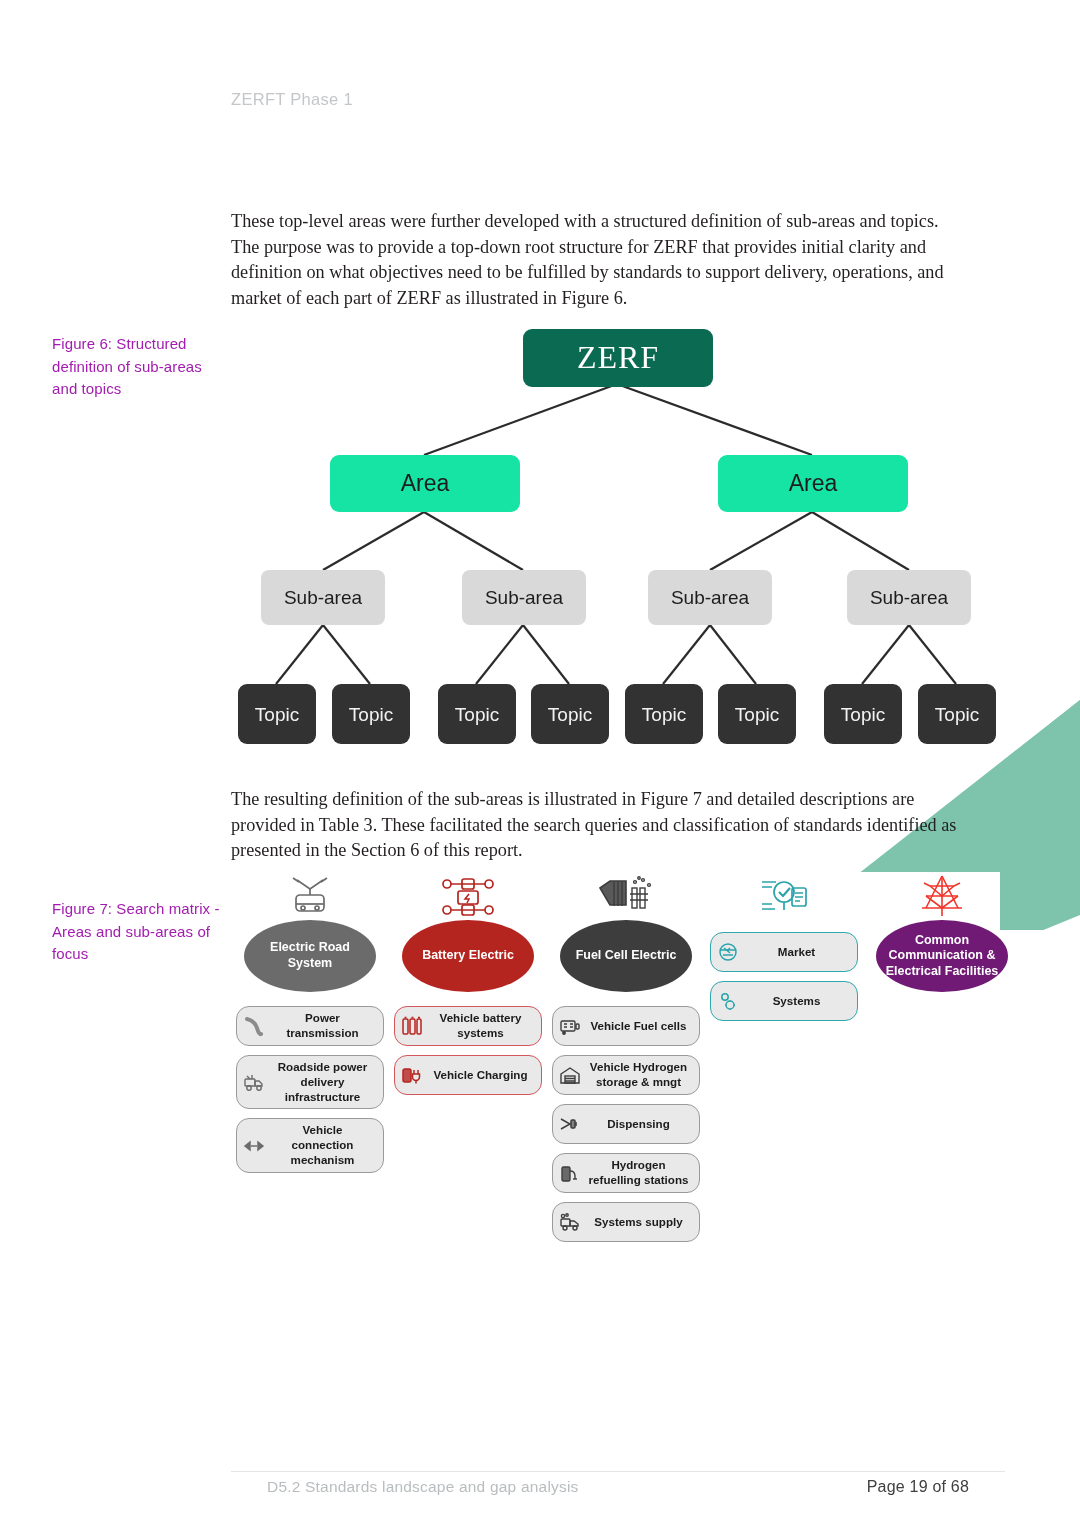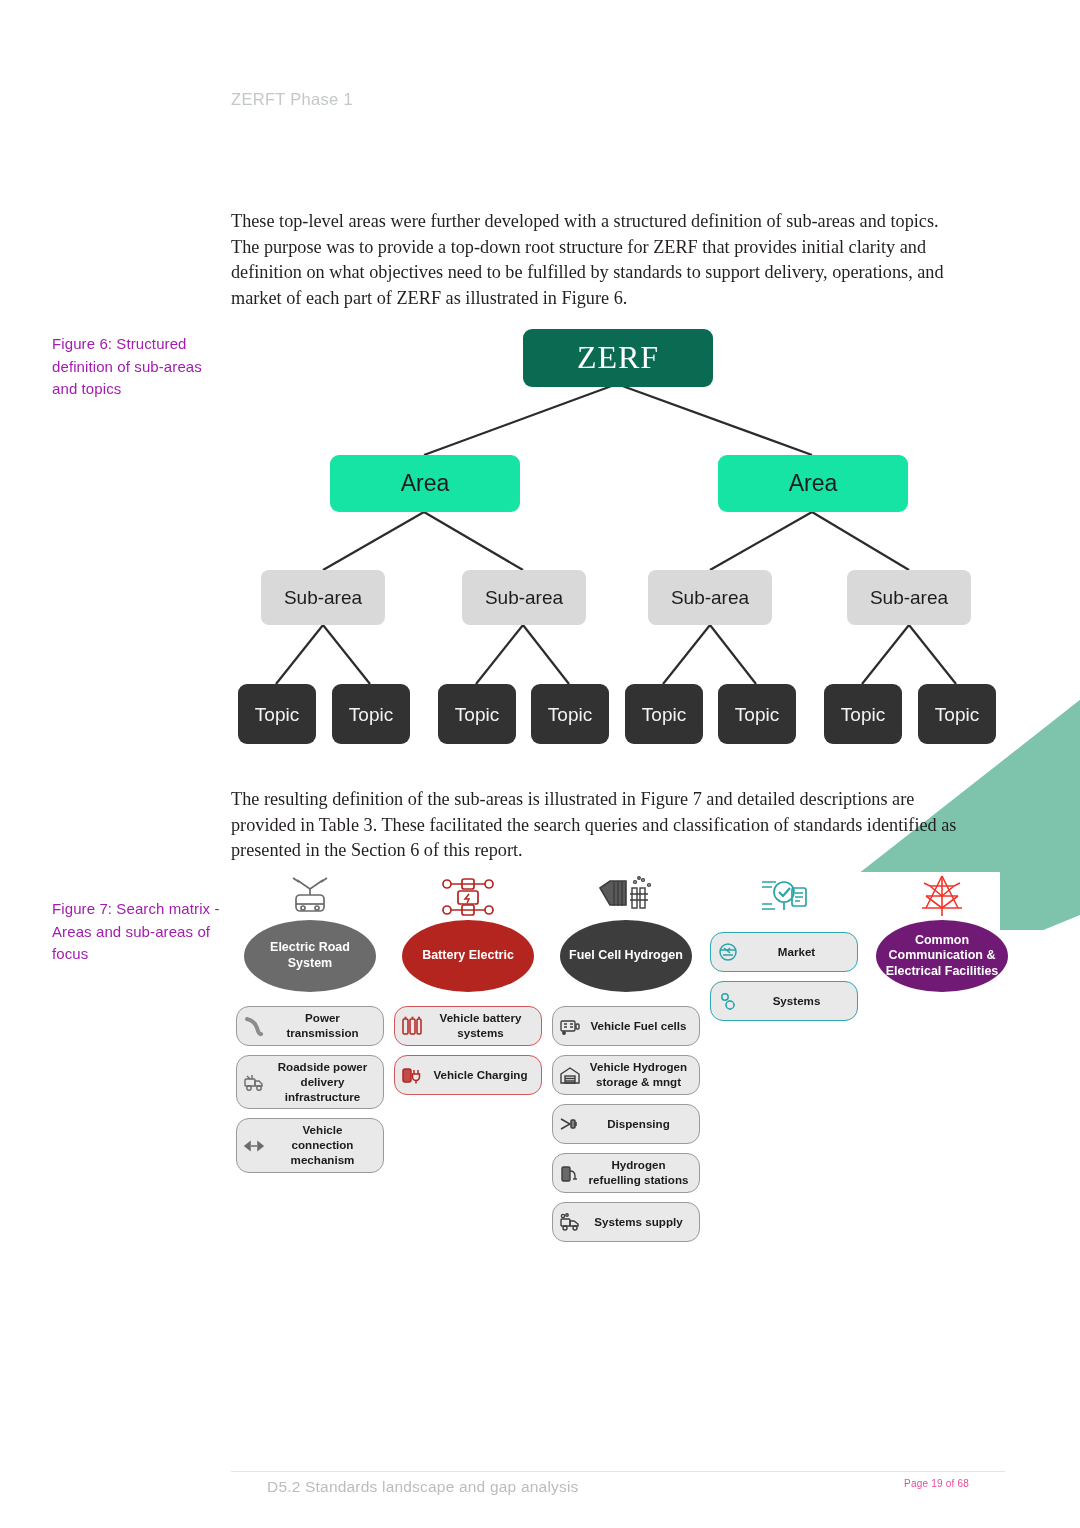--- a/index.html
+++ b/index.html
@@ -117,21 +117,21 @@
   .footer-rule {
     position:absolute; left:231px; top:1471px; width:774px; height:1px;
     background:#e3e5e6;
   }
   .footer-left {
     position:absolute; left:231px; top:1478px;
     font-size:15.5px; color:#b9bdbf; letter-spacing:.2px;margin-left:36px;
   }
   .footer-right {
     position:absolute; right:75px; top:1478px;
-    font-size:10px; color:#ec4899; letter-spacing:.2px;
+    font-size:16px; color:#404040; letter-spacing:.2px;
   }
 </style>
 </head>
 <body>
 
 <div class="page">
 
   <div class="deco-wedge">
     <svg width="260" height="250" viewBox="0 0 260 250">
       <path d="M260 10 L260 250 L200 250 L200 170 L50 170 L30 200 L10 195 Z" fill="#7ec4ac"></path>
@@ -314,21 +314,21 @@
            <rect x="46" y="14" width="5" height="20"></rect>
            <path d="M36 20 h18 M36 26 h18"></path>
            <circle cx="41" cy="8" r="1.4"></circle>
               <circle cx="49" cy="6" r="1.4"></circle>
            <circle cx="55" cy="11" r="1.4"></circle>
               <circle cx="45" cy="4" r="1.2"></circle>
          </g>
        </svg>
         </div>
         <div class="col-ellipse" style="background: rgb(61, 61, 61);">
-          <span>Fuel Cell Hydrogen</span>
+          <span>Fuel Cell Electric</span>
         </div>
         <div class="col-cards">
           <div class="m-card">
             <div class="mc-icon">
               <svg width="22" height="22" viewBox="0 0 22 22" fill="none" stroke="#3d3d3d" stroke-width="1.4">
          <rect x="2" y="6" width="14" height="10" rx="1.5"></rect>
          <path d="M5 9 h3 M5 12 h3 M11 9 h3 M11 12 h3"></path>
          <rect x="17" y="9" width="3" height="5" rx="1"></rect>
          <circle cx="5" cy="18" r="1.2" fill="#3d3d3d"></circle>
        </svg>

